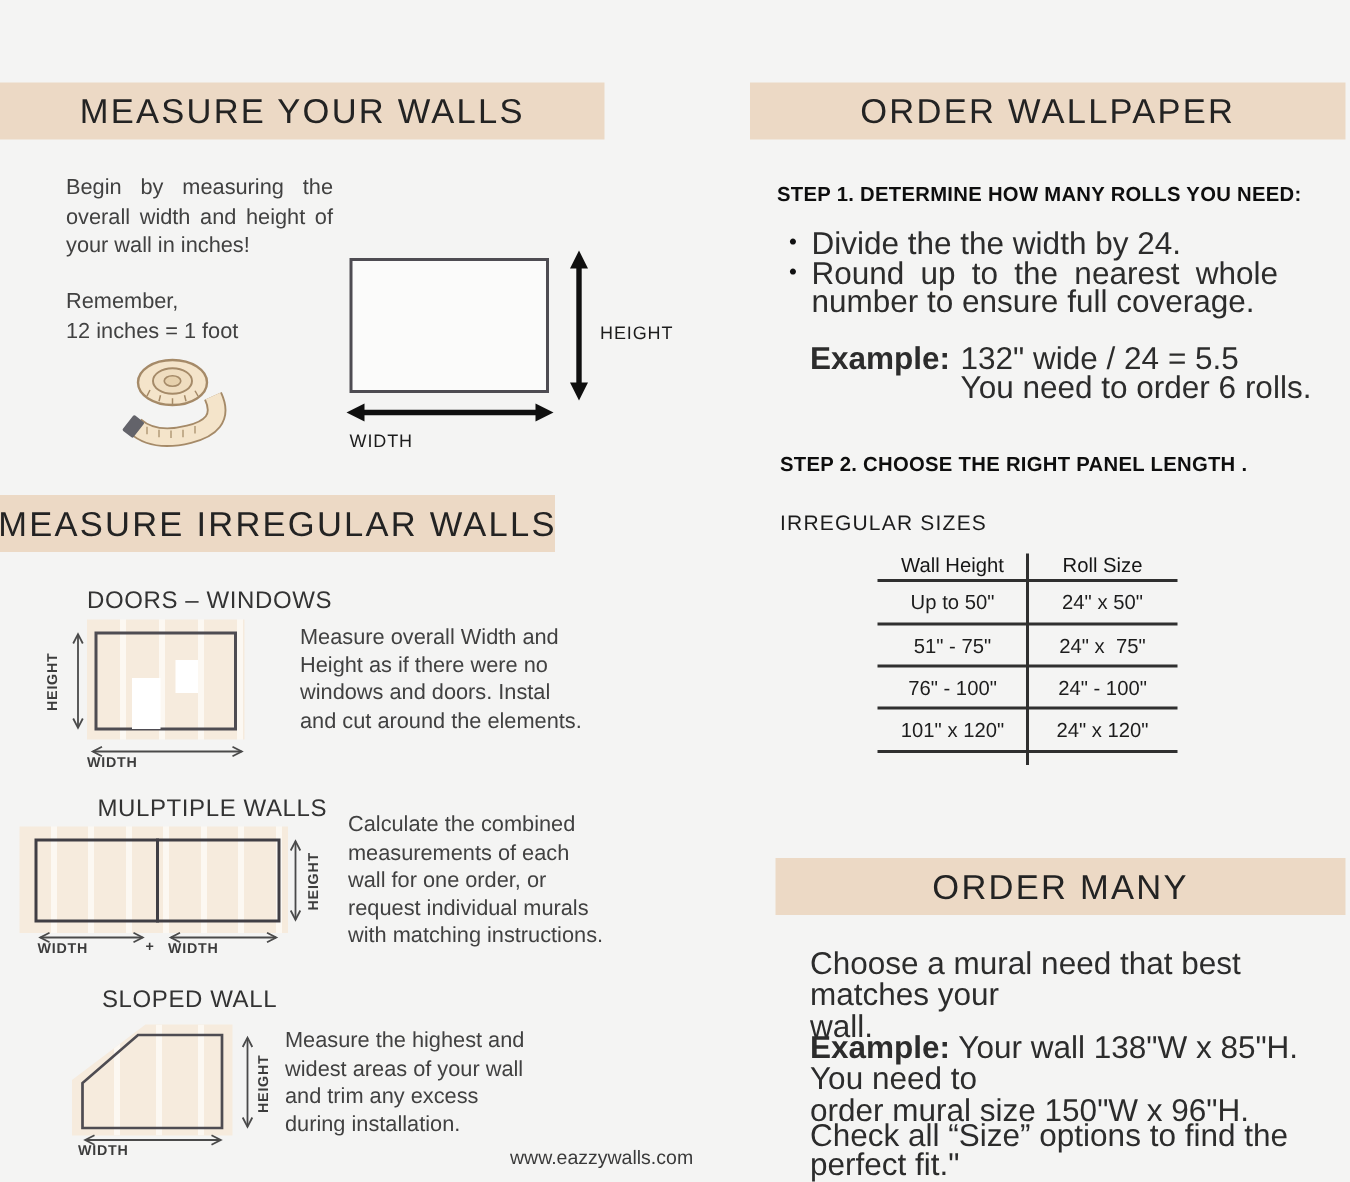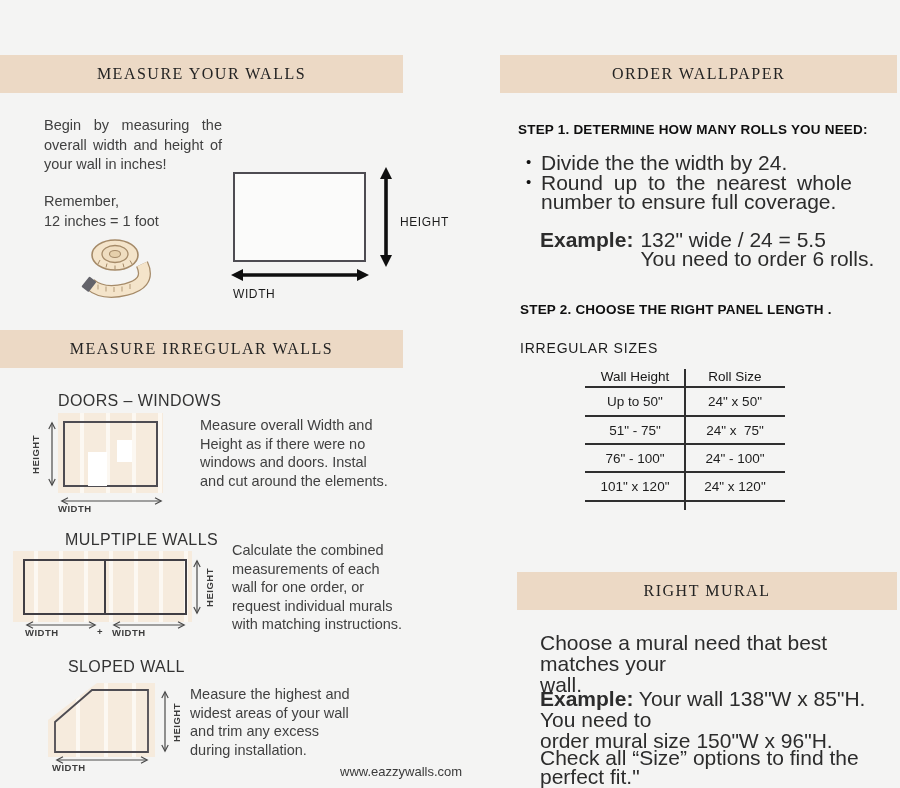--- a/index.html
+++ b/index.html
@@ -9,21 +9,21 @@
     --outline:#4e4c52;
     --ink:#1f1f1f;
     --body-l:#414141;
     --body-r:#2c2c2c;
   }
   *{margin:0;padding:0;box-sizing:border-box;}
   html,body{width:900px;height:788px;}
   body{font-family:"Liberation Sans",sans-serif;background:#f4f4f3;position:relative;overflow:hidden;}
   .abs{position:absolute;}
   .band{position:absolute;height:38px;background:var(--band);display:flex;align-items:center;justify-content:center;}
-  .band-title{font-family:Liberation Serif, serif;font-size:16px;letter-spacing:1.5px;color:#232323;white-space:nowrap;}
+  .band-title{font-family:Liberation Sans, sans-serif;font-size:23px;letter-spacing:1.5px;color:#232323;white-space:nowrap;}
   .ltext{font-size:14.5px;line-height:19.5px;color:var(--body-l);}
   .rtext{font-size:21px;line-height:19px;color:var(--body-r);}
   .preline{white-space:pre-line;}
   .justify{text-align:justify;}
   .step-heading{font-weight:bold;font-size:13.5px;letter-spacing:.2px;color:#0e0e0e;white-space:nowrap;}
   .mini-label{font-weight:normal;font-size:16px;letter-spacing:.4px;color:#333;white-space:nowrap;}
   .dim-label{font-size:12px;letter-spacing:.6px;color:#1c1c1c;white-space:nowrap;}
   .dim-small{font-size:9.5px;font-weight:bold;letter-spacing:.5px;color:#3c3c3c;white-space:nowrap;}
   .vlabel{position:absolute;display:flex;align-items:center;justify-content:center;}
   .vlabel span{transform:rotate(-90deg);}
@@ -78,21 +78,21 @@
 </svg>
 <span class="abs dim-label" style="left:400px;top:215px;">HEIGHT</span>
 
 <svg class="abs" style="left:230px;top:266px;" width="140" height="18">
   <line x1="11" y1="9" x2="129" y2="9" stroke="#0f0f0f" stroke-width="3.6"></line>
   <polygon points="1,9 13,3 13,15" fill="#0f0f0f"></polygon>
   <polygon points="139,9 127,3 127,15" fill="#0f0f0f"></polygon>
 </svg>
 <div class="abs dim-label center" style="left:233px;top:287px;width:133px;">WIDTH</div>
 
-<div class="band" style="left:0;top:330px;width:403px;">
+<div class="band" style="left:0;top:330px;width:370px;">
   <span class="band-title">MEASURE IRREGULAR WALLS</span>
 </div>
 
 <div class="abs mini-label" style="left:58px;top:392px;">DOORS – WINDOWS</div>
 <div class="abs stripes-doors" style="left:58px;top:413px;width:105px;height:80px;"></div>
 <div class="abs outline-box" style="left:63px;top:421px;width:95px;height:66px;"></div>
 <div class="abs white-box" style="left:88px;top:452px;width:19px;height:34px;"></div>
 <div class="abs white-box" style="left:117px;top:440px;width:15px;height:22px;"></div>
 <svg class="abs" style="left:47px;top:421px;" width="10" height="66">
   <line x1="5" y1="2" x2="5" y2="64" stroke="#4a4a4a" stroke-width="1.2"></line>
@@ -210,21 +210,21 @@
     <div class="t-cell">24" - 100"</div>
   </div>
   <div class="t-row" style="height:29px;">
     <div class="t-cell">101" x 120"</div>
     <div class="t-cell">24" x 120"</div>
   </div>
 </div>
 <div class="v-divider"></div>
 
 <div class="band" style="left:517px;top:572px;width:380px;">
-  <span class="band-title">RIGHT MURAL</span>
+  <span class="band-title">ORDER MANY</span>
 </div>
 
 <p class="abs rtext preline" style="left:540px;top:632px;line-height:21px;">Choose a mural need that best matches your
 wall.</p>
 
 <p class="abs rtext preline" style="left:540px;top:688px;line-height:21px;"><b>Example:</b> <span>Your wall 138"W x 85"H. You need to
 order mural size 150"W x 96"H.</span></p>
 
 <p class="abs rtext" style="left:540px;top:748px;">Check all “Size” options to find the perfect fit."</p>
 

